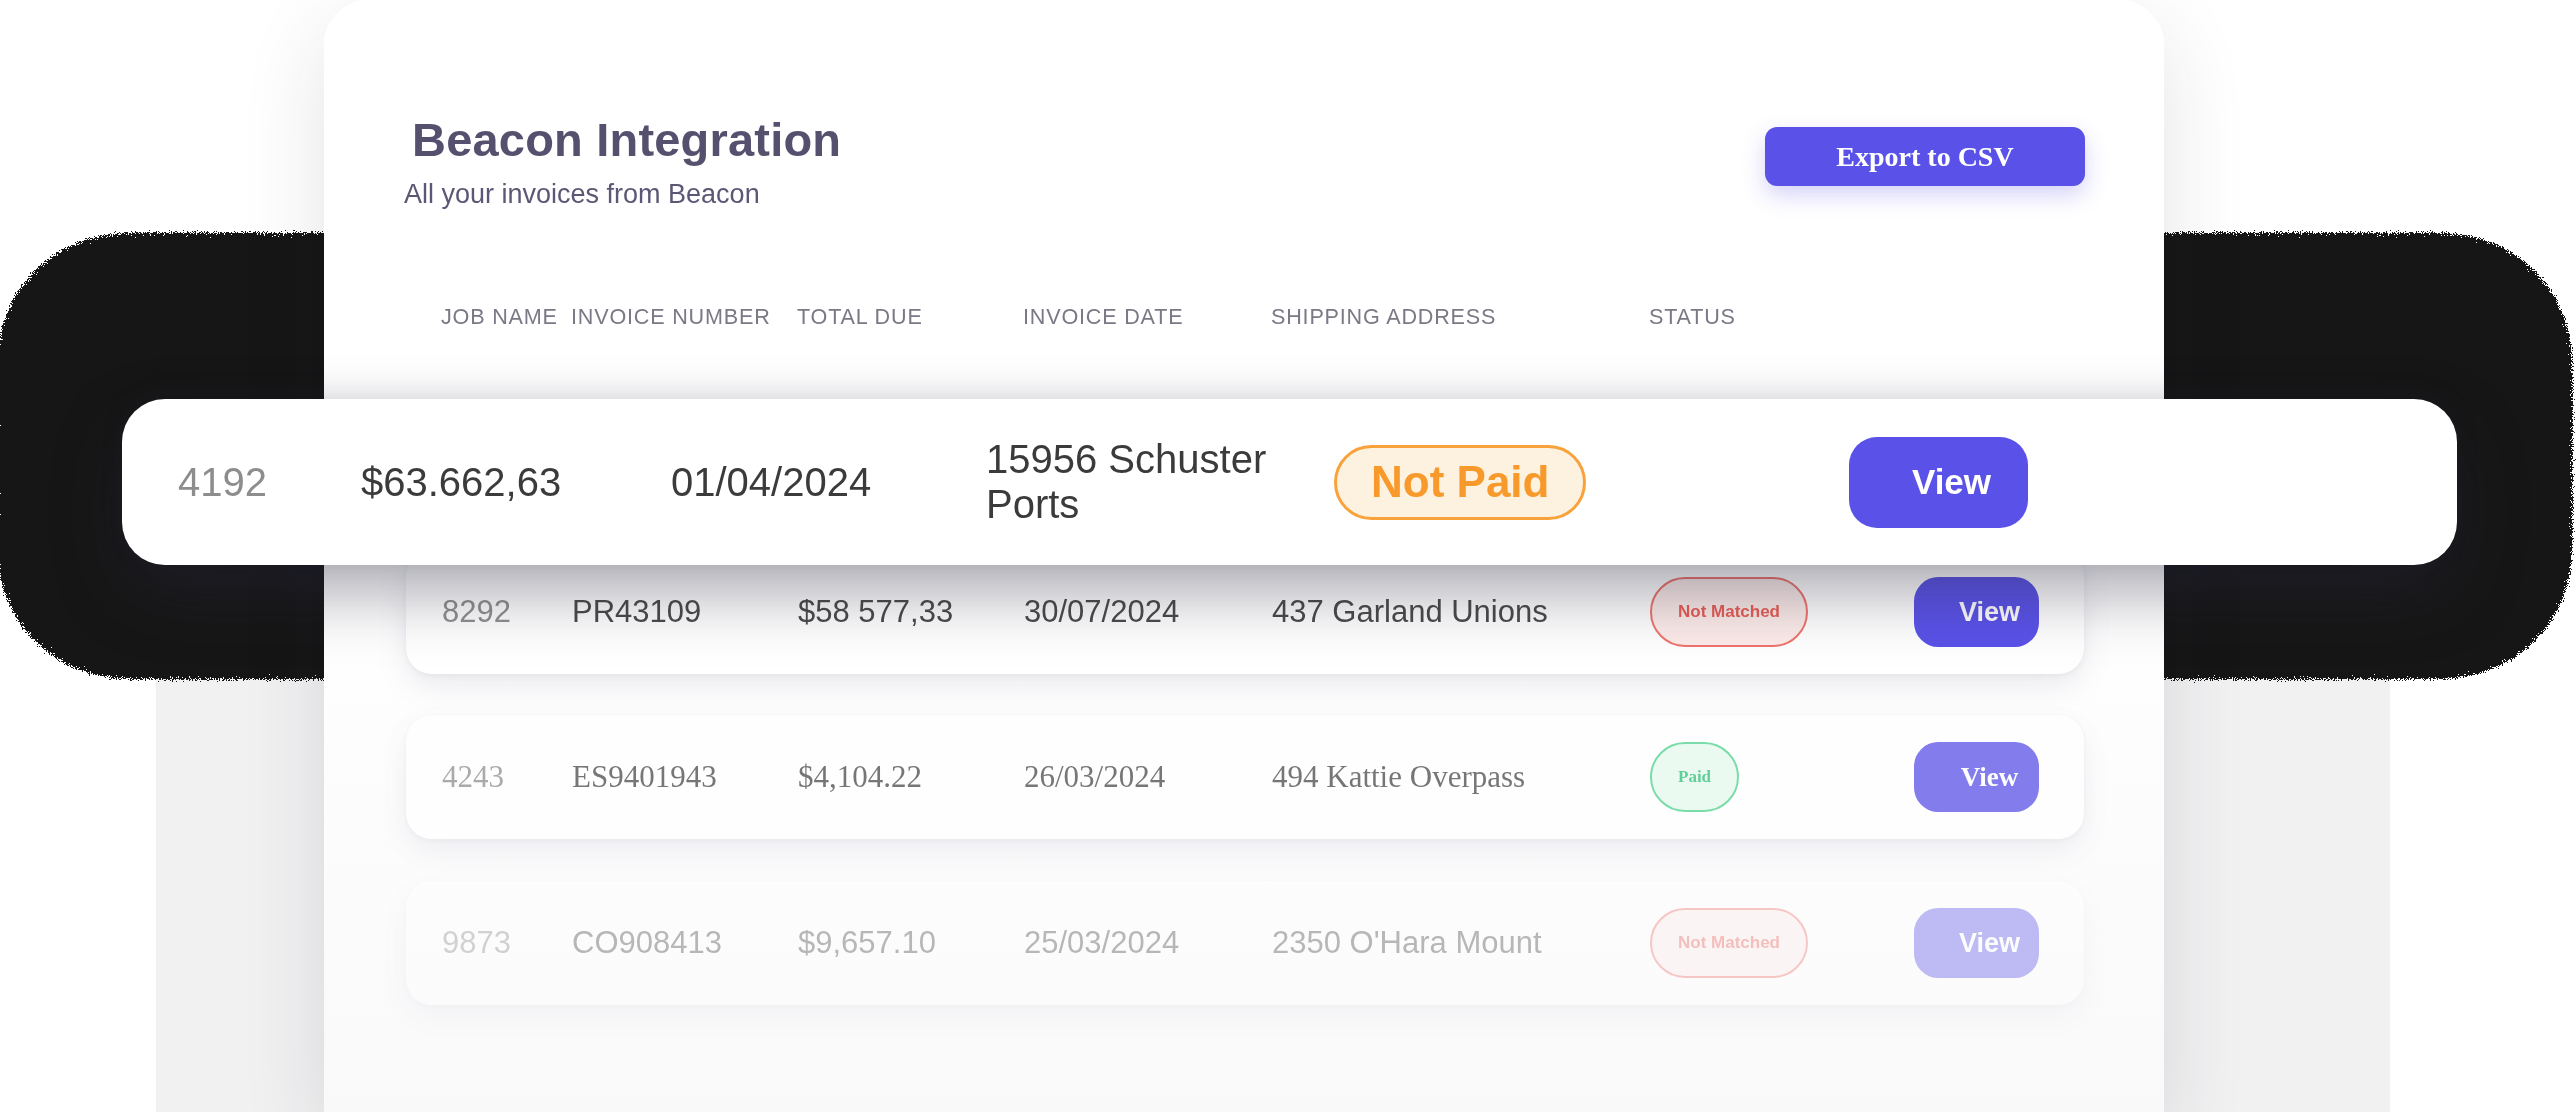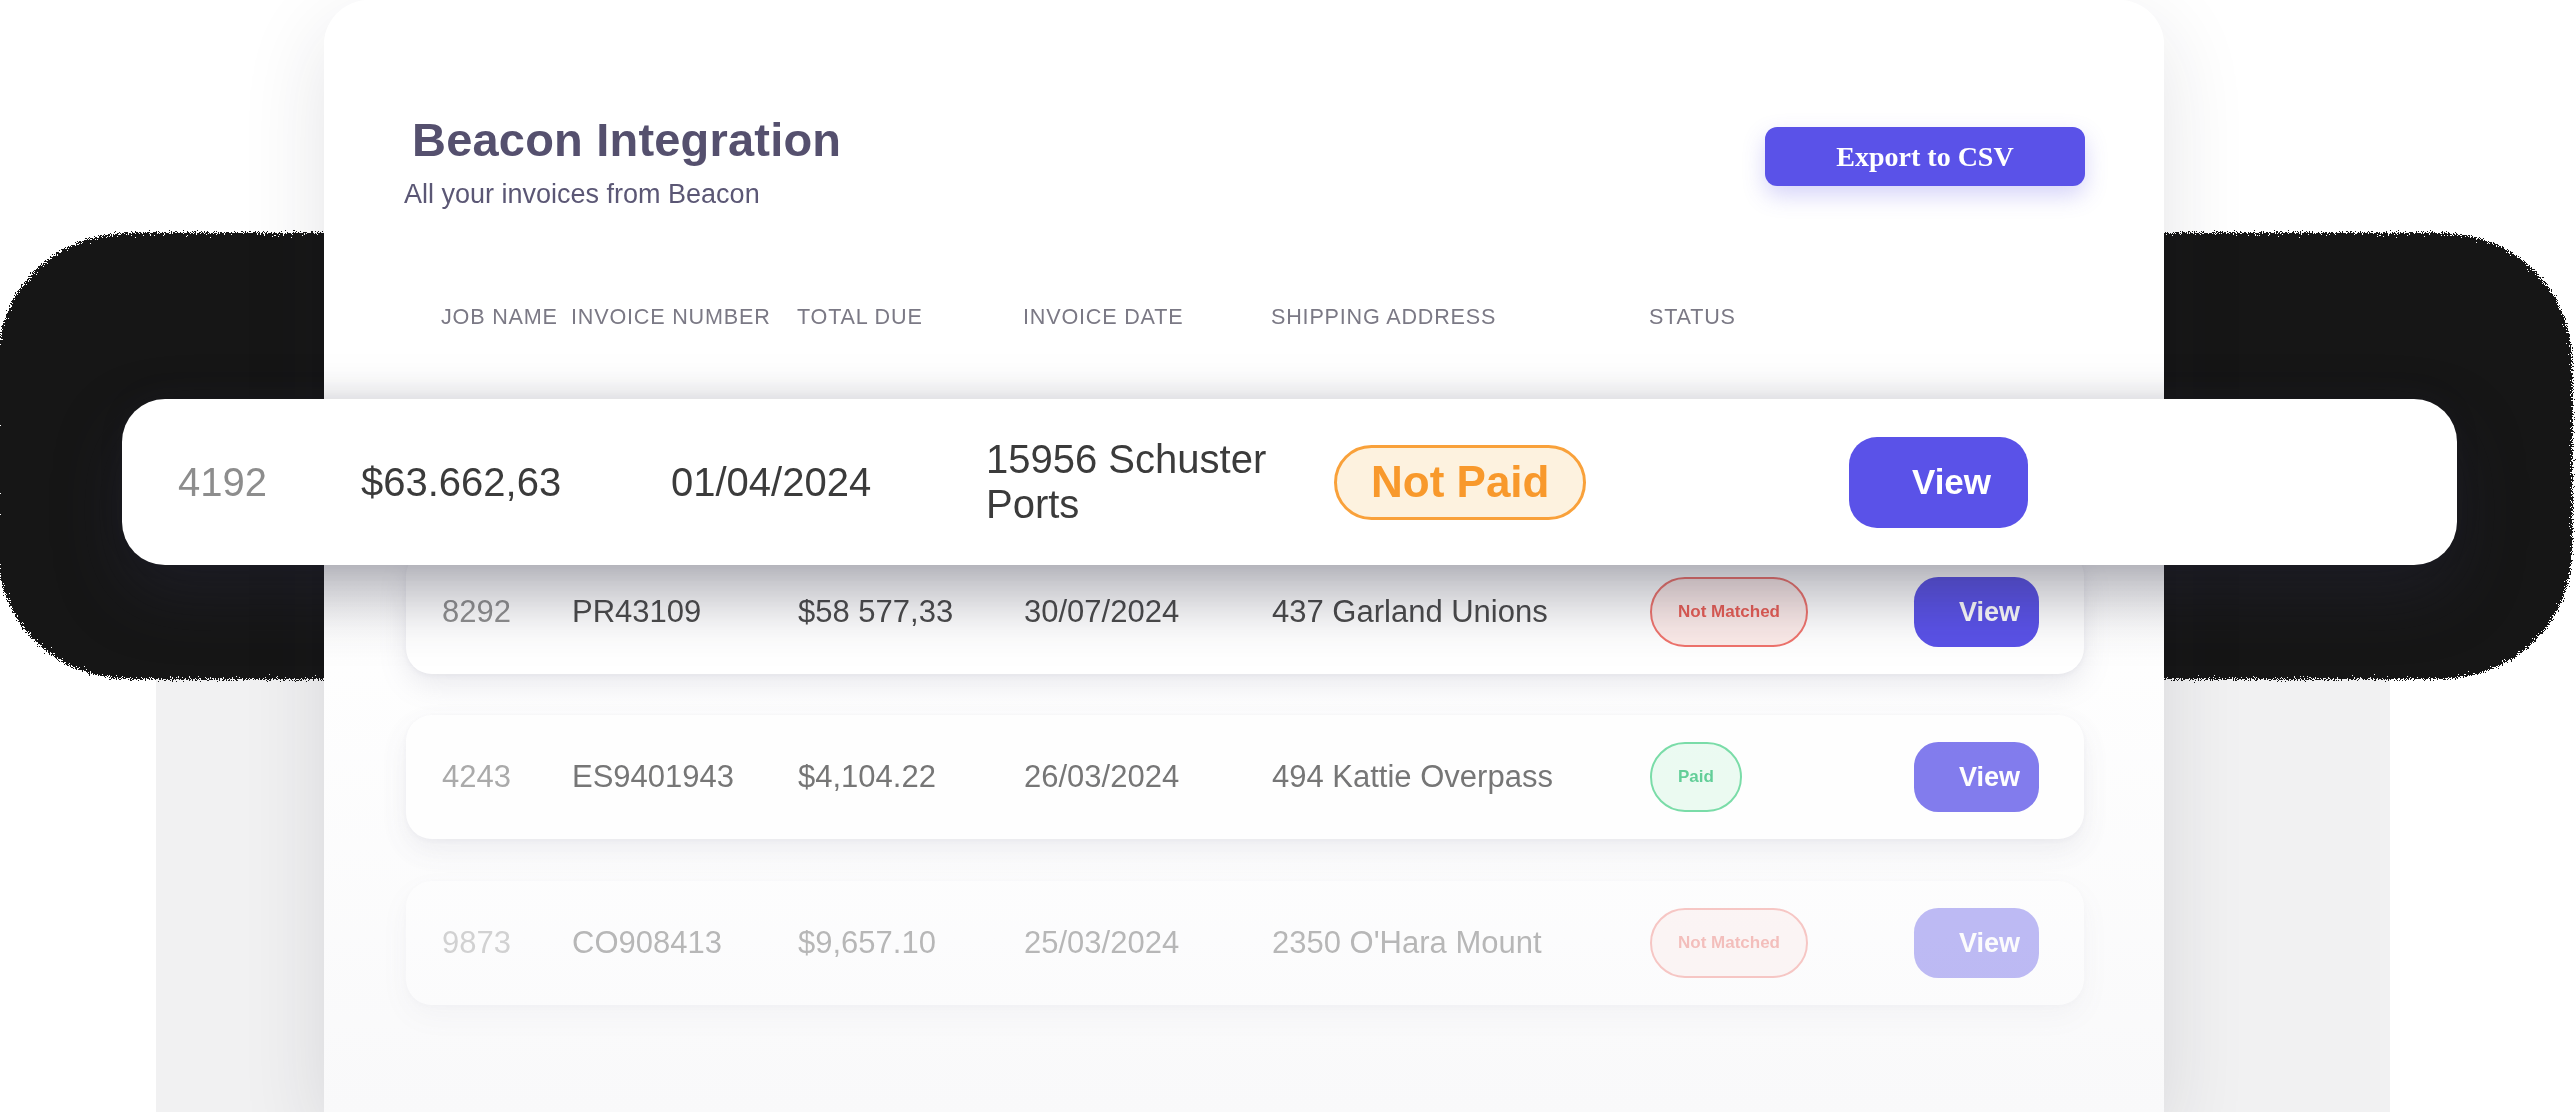--- a/index.html
+++ b/index.html
@@ -42,21 +42,21 @@
   }
   
   .row{
     position:absolute;left:82px;width:1678px;height:124px;box-sizing:border-box;
     background:#ffffff;border-radius:26px;padding-left:36px;
     display:grid;grid-template-columns:130px 226px 226px 248px 378px 264px 1fr;
     align-items:center;
     box-shadow:0 11.3px 28px rgba(130,130,155,.16),0 1.9px 5.6px rgba(130,130,155,.08);
   }
   .row-2{top:550px;}
-  .row-3{top:715px;opacity:.75;}
+  .row-3{top:715px;opacity:.75;font-family:Liberation Serif, serif;}
   .row-4{top:881px;opacity:.38;}
   .cell{font-size:31px;color:var(--cell_text,#4a4a4a);}
   .cell.job{color:var(--job_text,#8f8f8f);}
   
   .pill{
     justify-self:start;display:inline-flex;align-items:center;box-sizing:border-box;
     height:70px;padding:0 26px;border:2.8px solid;border-radius:939px;
     font-size:17px;font-weight:700;background:#fff;
   }
   .pill[data-status="not-paid"]{color:var(--not_paid-text,#f8992c);border-color:var(--not_paid-border,#f9a13a);background:var(--not_paid-bg,#fdf2df);}

